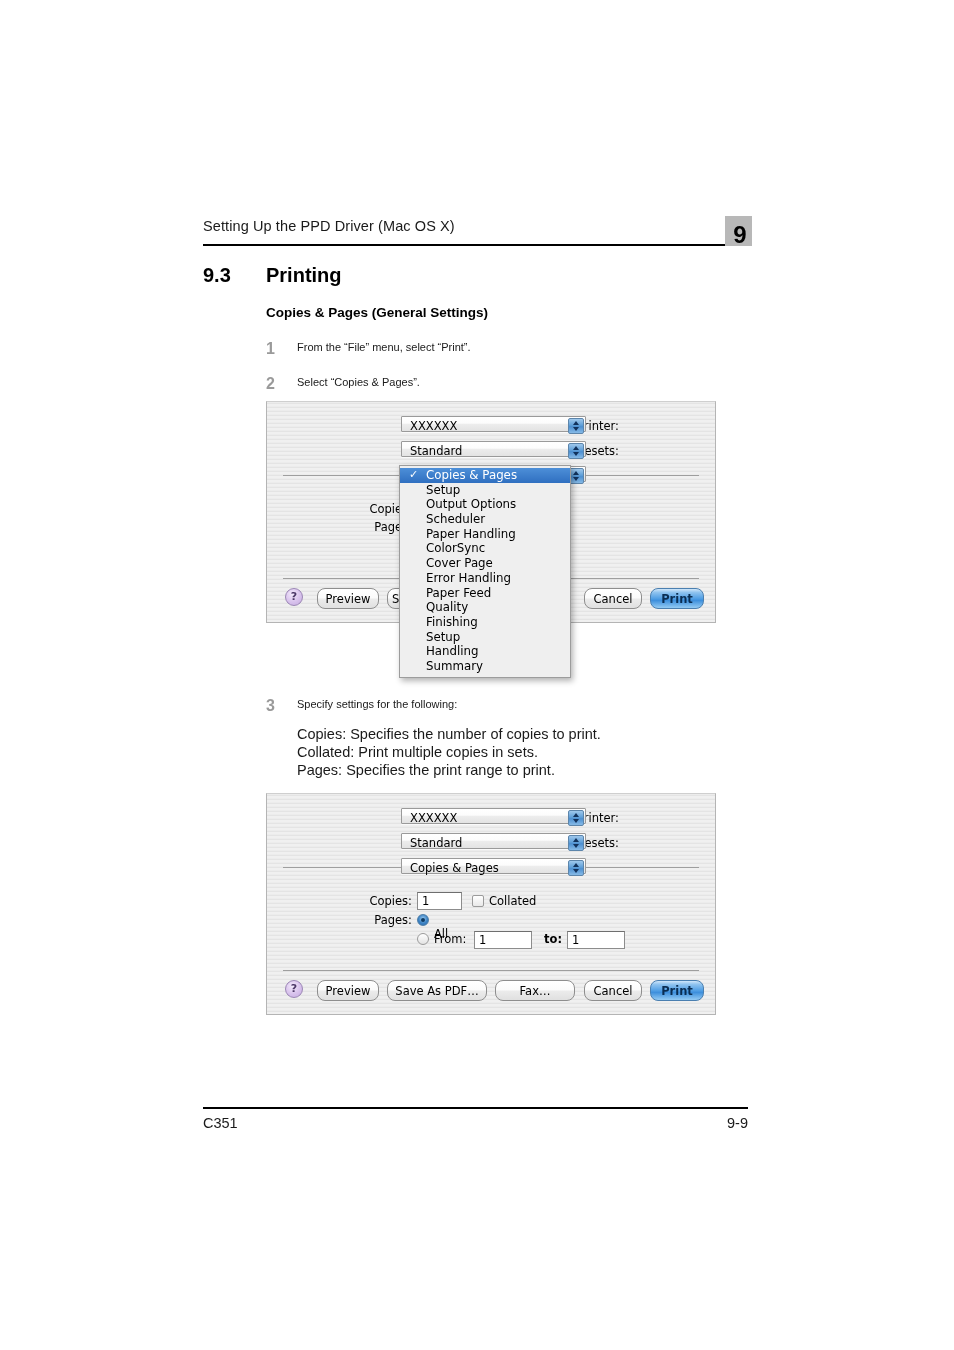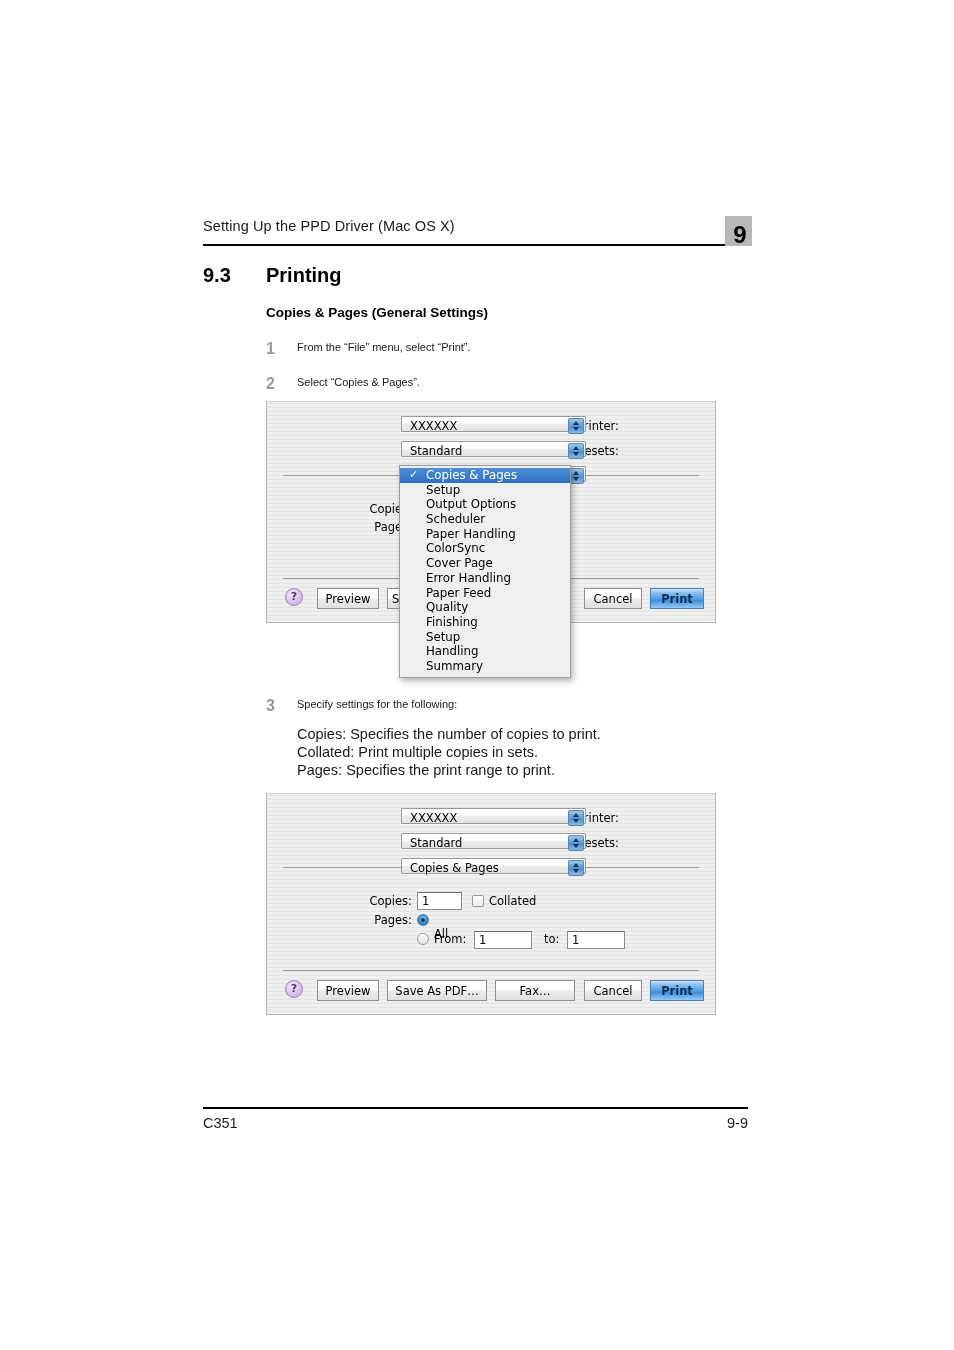--- a/index.html
+++ b/index.html
@@ -119,21 +119,21 @@
     background:radial-gradient(circle at 50% 38%, #9fcff2 0%, #3c82c4 55%, #2d6cab 100%);
     border:1px solid #4d7ea8;
   }
   .radio.on::after {
     content:""; position:absolute; left:3px; top:3px; width:4px; height:4px;
     border-radius:50%; background:#0d3a63;
   }
 
   
   .btn {
-    position:absolute; height:21px; border-radius:0;
+    position:absolute; height:21px; border-radius:8px;
     background:linear-gradient(to bottom,#ffffff 0%,#fbfbfb 48%,#ececec 52%,#e0e0e0 100%);
     border:1px solid #8e8e8e;
   }
   .btn span {
     position:absolute; left:0; right:0; top:3px; text-align:center;
     font-size:11.5px; color:#000; font-family:"DejaVu Sans", sans-serif;
   }
   .btn.primary {
     background:linear-gradient(to bottom,#cfe6fa 0%,#8fc3ef 18%,#4e9de4 52%,#3d8fdc 60%,#94cbf4 100%);
     border:1px solid #4a7fb0;
@@ -322,21 +322,21 @@
 
       <div class="row-label" style="left:79px; top:119px; width:66px;">Pages:</div>
       <div class="radio on" style="left:150px; top:120px;"></div>
       <div class="rb-label" style="left:167px; top:133px;">All</div>
 
       <div class="radio" style="left:150px; top:139px;"></div>
       <div class="rb-label" style="left:167px; top:138px;">From:</div>
       <div class="tfield" style="left:207px; top:137px; width:58px;">
         <span>1</span>
       </div>
-      <div class="rb-label" style="left:277px; top:138px; font-weight:normal;">to:</div>
+      <div class="rb-label" style="left:277px; top:138px; font-weight:bold;">to:</div>
       <div class="tfield" style="left:300px; top:137px; width:58px;">
         <span>1</span>
       </div>
 
       <div class="sep-line" style="left:16px; top:176px; width:416px;"></div>
 
       <div class="help-btn" style="left:18px; top:186px;">
         <span>?</span>
       </div>
       <div class="btn" style="left:50px; top:186px; width:62px;">

